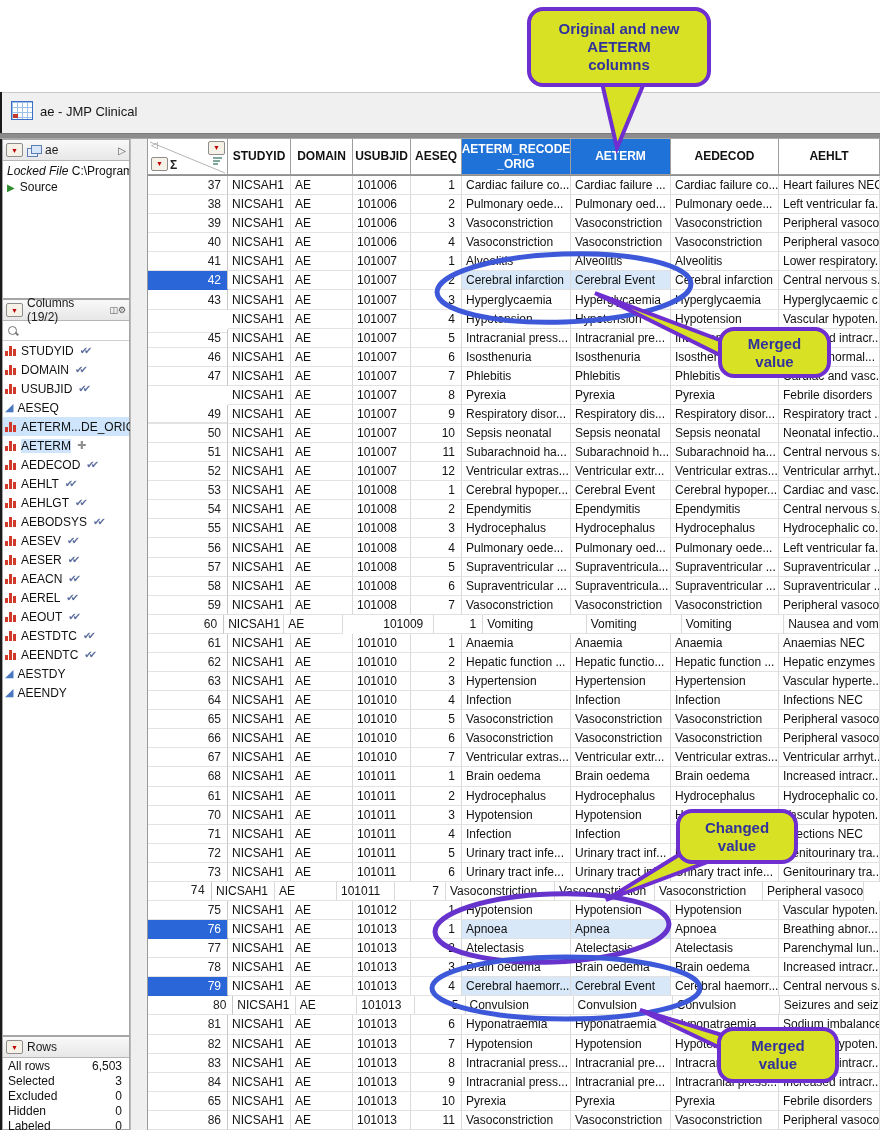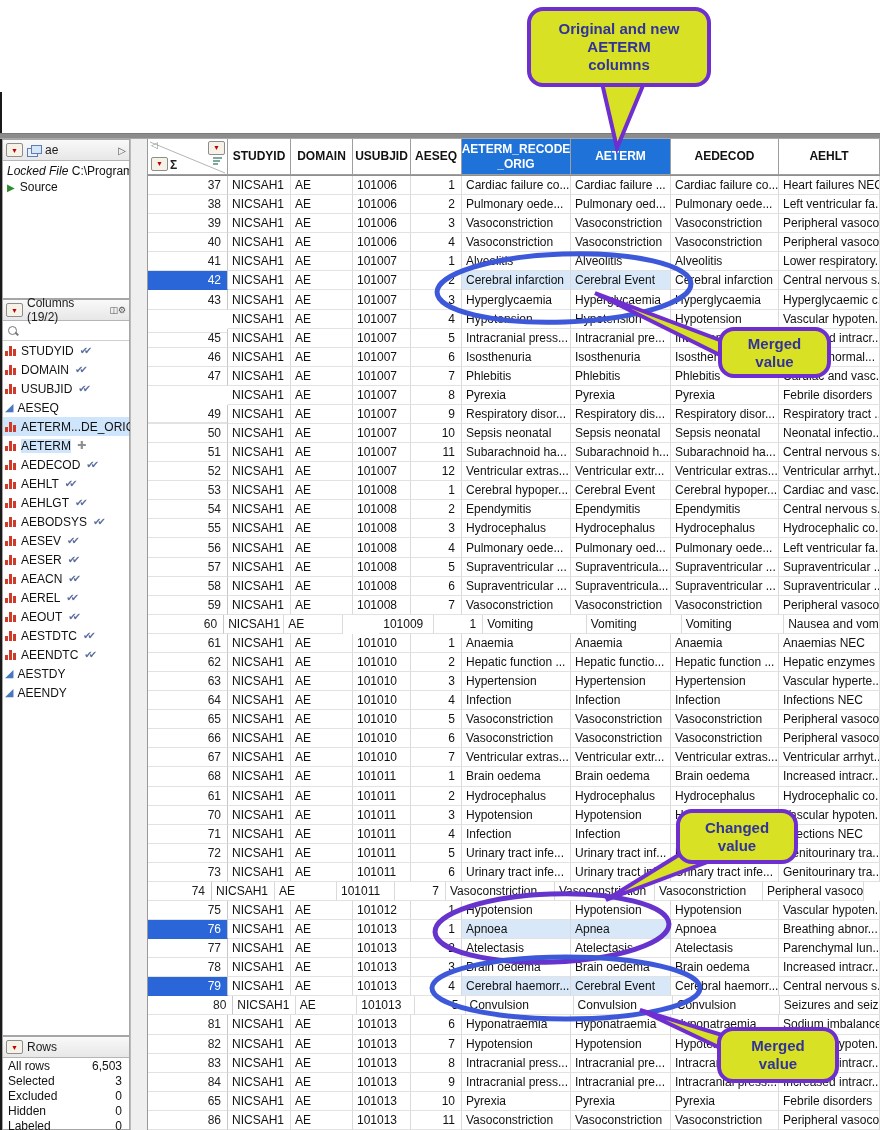--- a/index.html
+++ b/index.html
@@ -78,20 +78,24 @@
   .anno-svg{position:absolute;left:0;top:0;z-index:6;pointer-events:none;}
   .callout{position:absolute;z-index:7;background:#d9e125;border:4px solid #6e2ed0;border-radius:16px;
     color:#31339b;font-weight:bold;font-size:15px;text-align:center;line-height:1.2;
     display:flex;flex-direction:column;justify-content:center;box-sizing:border-box;pointer-events:none;}
 </style>
 </head>
 <body>
 
 <div class="page">
 
+  <div class="titlebar">
+    <div class="jmp-icon"></div>
+    <div class="title-text">ae - JMP Clinical</div>
+  </div>
   <div class="win-left-edge"></div>
   <div class="splitbar"></div>
 
   <div class="sidebar">
     <div class="panel" style="top:0;height:160px;">
       <div class="panel-head">
         <span class="rt-btn">▼</span>
         <span class="tbl-icon">
             <i class="b"></i>
             <i class="a"></i>
@@ -730,21 +734,21 @@
           <div class="td" style="width: 63px;">NICSAH1</div>
           <div class="td" style="width: 62px;">AE</div>
           <div class="td" style="width: 58px;">101011</div>
           <div class="td num" style="width: 51px;">6</div>
           <div class="td" style="width: 109px;">Urinary tract infe...</div>
           <div class="td" style="width: 100px;">Urinary tract inf...</div>
           <div class="td" style="width: 108px;">Urinary tract infe...</div>
           <div class="td" style="width: 101px;">Genitourinary tra...</div>
         </div>
         <div class="trow">
-          <div class="td rownum num" style="width: 64px;">74</div>
+          <div class="td rownum num" style="width: 64px; font-family: Liberation Mono, monospace;">74</div>
           <div class="td" style="width: 63px;">NICSAH1</div>
           <div class="td" style="width: 62px;">AE</div>
           <div class="td" style="width: 58px;">101011</div>
           <div class="td num" style="width: 51px;">7</div>
           <div class="td" style="width: 109px;">Vasoconstriction</div>
           <div class="td" style="width: 100px;">Vasoconstriction</div>
           <div class="td" style="width: 108px;">Vasoconstriction</div>
           <div class="td" style="width: 101px;">Peripheral vasoco...</div>
         </div>
         <div class="trow">

